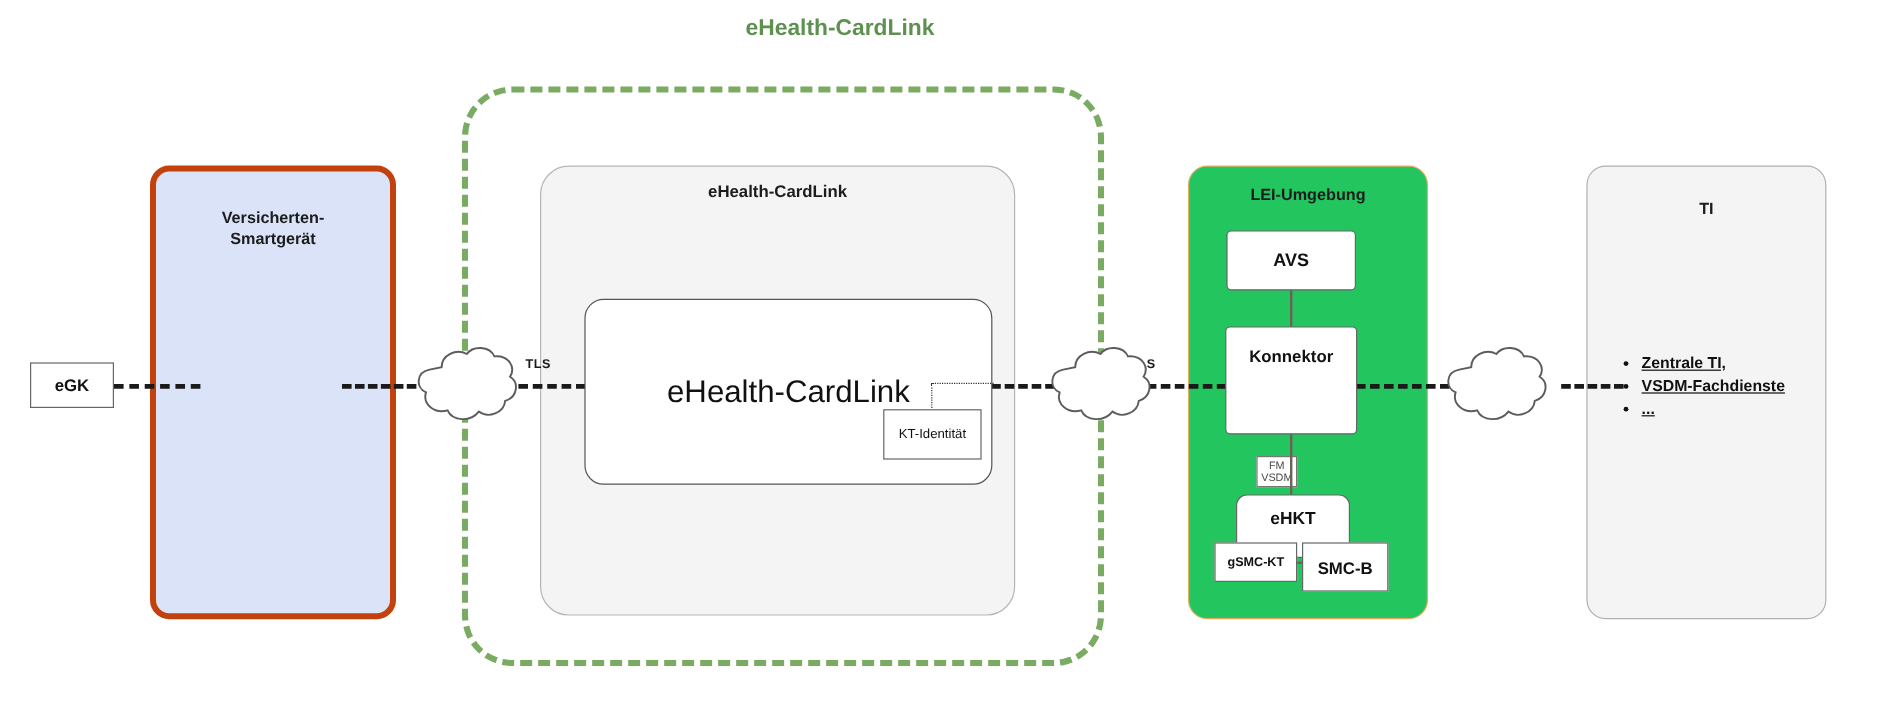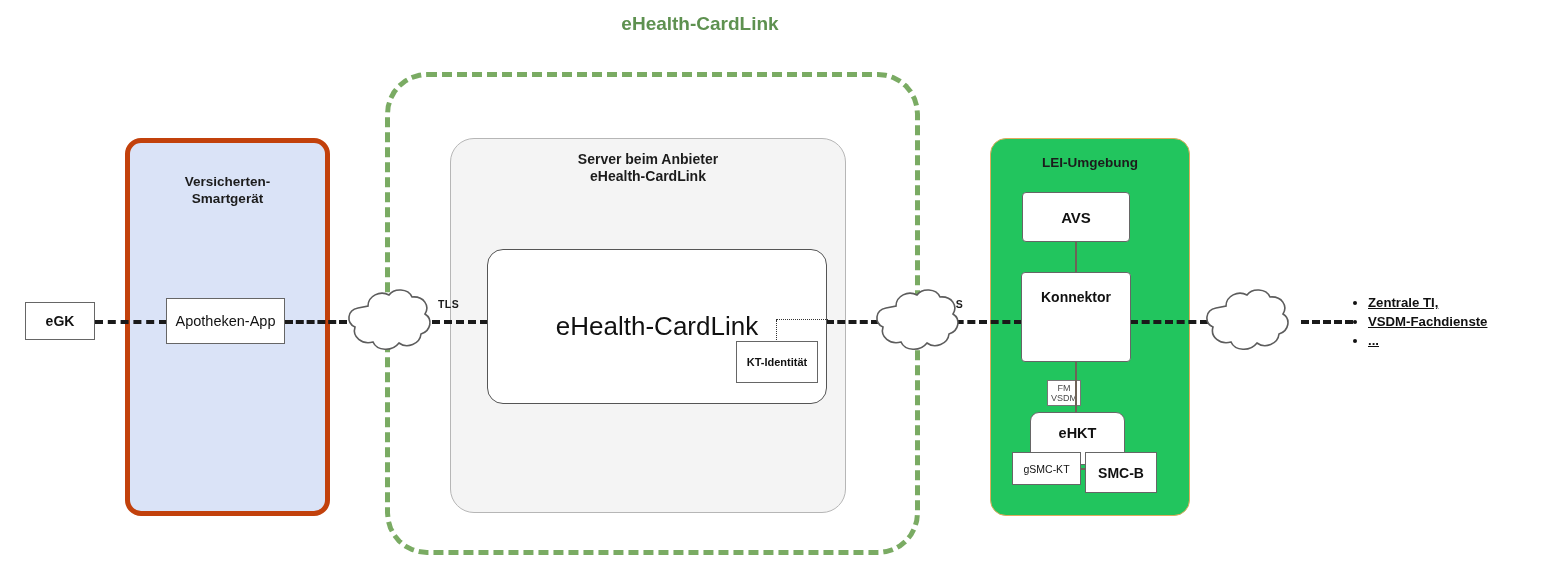--- a/index.html
+++ b/index.html
@@ -106,21 +106,21 @@
   .b-cardlink {
     left: 487px; top: 249px; width: 340px; height: 155px;
     border-radius: 16px;
     font-size: 26px;
     border: 1.4px solid #555;
     align-items: center;
     justify-content: center;
   }
   .b-ktid {
     left: 736px; top: 341px; width: 82px; height: 42px;
-    font-size: 11px; font-weight: bold;
+    font-size: 11px; font-weight: normal;
     border: 1.2px solid #666;
   }
 
   .b-avs {
     left: 1022px; top: 192px; width: 108px; height: 50px;
     font-size: 15px; font-weight: bold;
   }
   .b-konnektor {
     left: 1021px; top: 272px; width: 110px; height: 90px;
     font-size: 14px; font-weight: bold;
@@ -141,21 +141,21 @@
     left: 1030px; top: 412px; width: 95px; height: 53px;
     font-size: 14.5px; font-weight: bold;
     border-radius: 9px;
     display: block;
   }
   .b-ehkt .ehkt-label {
     position: absolute; left: 0; top: 12px; width: 100%; text-align: center;
   }
   .b-gsmckt {
     left: 1012px; top: 452px; width: 69px; height: 33px;
-    font-size: 10.5px; font-weight: normal;
+    font-size: 10.5px; font-weight: bold;
   }
   .b-smcb {
     left: 1085px; top: 452px; width: 72px; height: 41px;
     font-size: 14px; font-weight: bold;
   }
 
   
   .ti-list {
     left: 1352px; top: 293px; width: 170px;
     font-size: 13.2px; font-weight: bold; color: #111;
@@ -223,29 +223,31 @@
 
   <div class="abs zone zone-blue">
     <div class="zone-title t-blue">
       <div>Versicherten-</div>
       <div>Smartgerät</div>
     </div>
   </div>
 
   <div class="abs zone zone-gray-server">
     <div class="zone-title t-server">
-      <div>Server beim Anbieter</div>
       <div>eHealth-CardLink</div>
     </div>
   </div>
 
   <div class="abs zone zone-orange">
     <div class="zone-title t-orange">LEI-Umgebung</div>
   </div>
 
+  <div class="abs zone zone-gray-ti">
+    <div class="zone-title t-ti">TI</div>
+  </div>
 
   <div class="abs dash-line dl-1"></div>
   <div class="abs dash-line dl-2"></div>
   <div class="abs dash-line dl-3"></div>
   <div class="abs dash-line dl-4"></div>
   <div class="abs dash-line dl-5"></div>
   <div class="abs dash-line dl-6"></div>
   <div class="abs dash-line dl-7"></div>
 
   <div class="abs tls-label tls-1">TLS</div>
@@ -267,21 +269,20 @@
   </div>
   <div class="abs cloud cloud-3">
     <svg width="92" height="72" viewBox="0 0 92 72" xmlns="http://www.w3.org/2000/svg">
       <path d="M24 22 C24 12, 36 6, 45 11 C50 4, 64 4, 68 13 C80 12, 86 22, 81 30
                C89 35, 87 47, 77 50 C76 60, 63 65, 55 59 C48 68, 33 67, 29 58
                C18 61, 8 53, 11 43 C2 39, 3 26, 14 24 Z" fill="#ffffff" stroke="#5c5c5c" stroke-width="1.6"></path>
     </svg>
   </div>
 
   <div class="abs box b-egk">eGK</div>
-  <div class="abs box b-apo">Apotheken-App</div>
 
   <div class="abs box b-cardlink">eHealth-CardLink</div>
 
   <div class="abs ktid-lead-v"></div>
   <div class="abs ktid-lead-h"></div>
   <div class="abs box b-ktid">KT-Identität</div>
 
   <div class="abs box box-round b-avs">AVS</div>
   <div class="conn c-avs-kon"></div>
 

